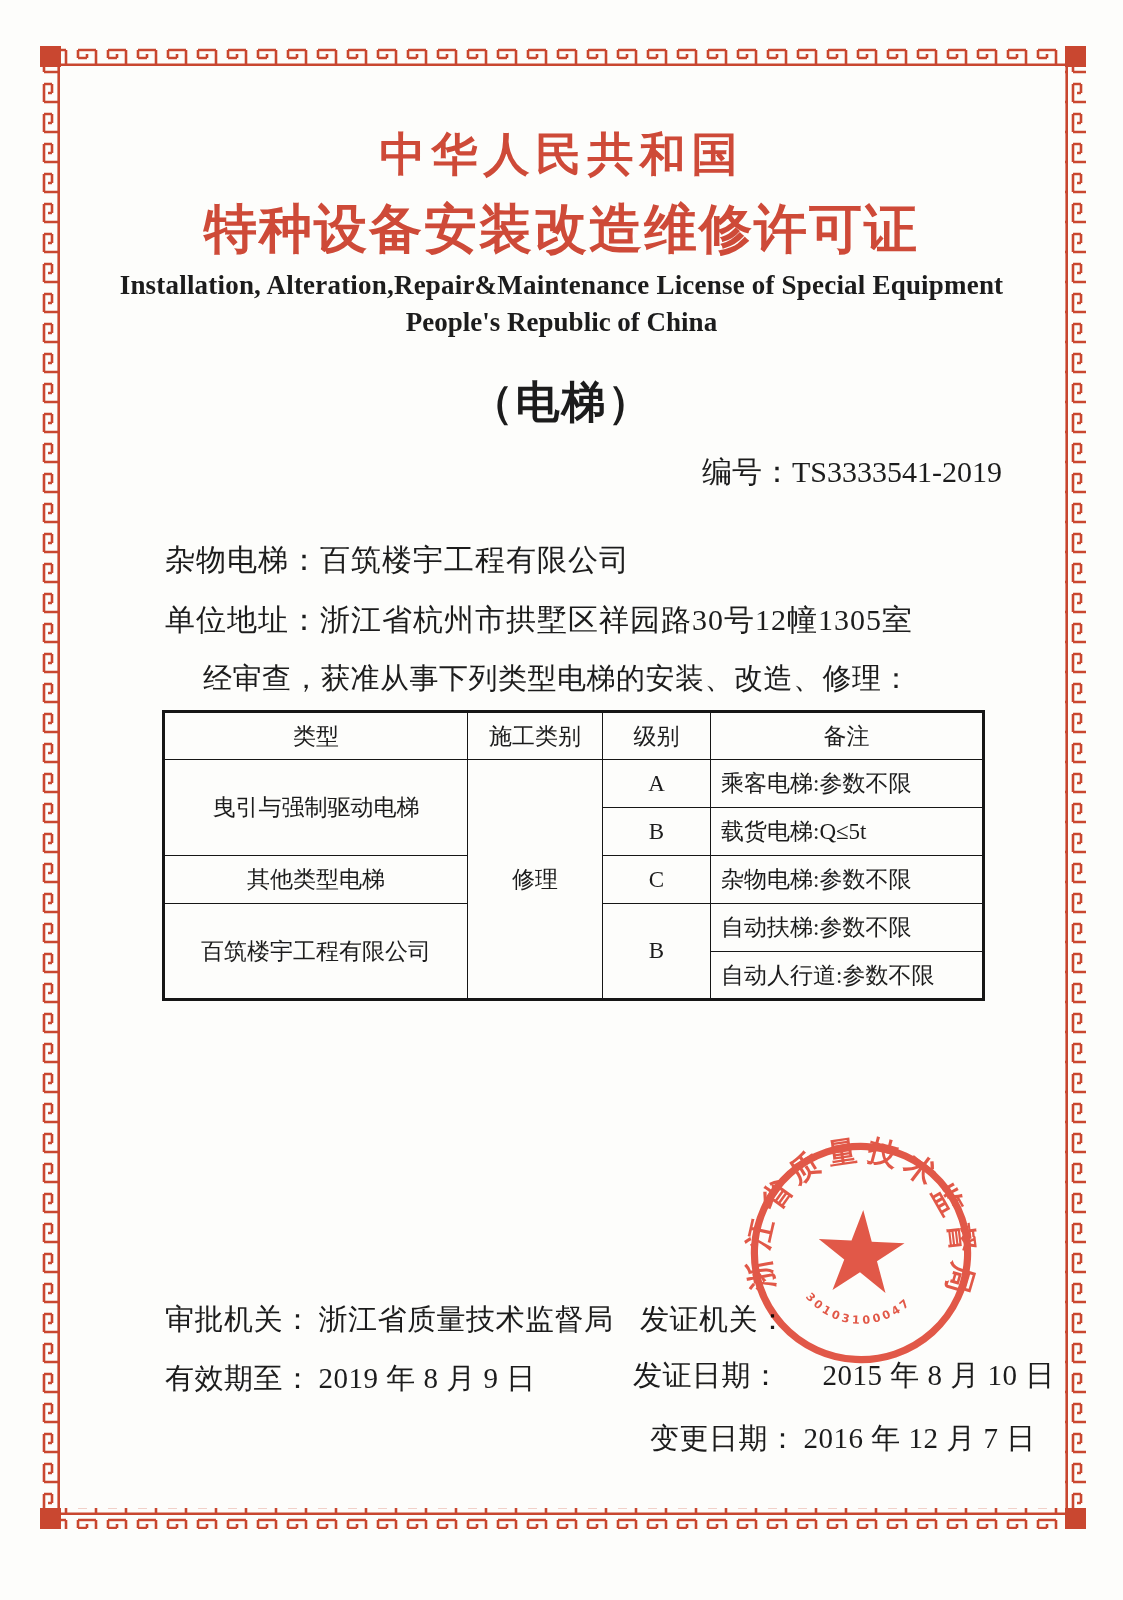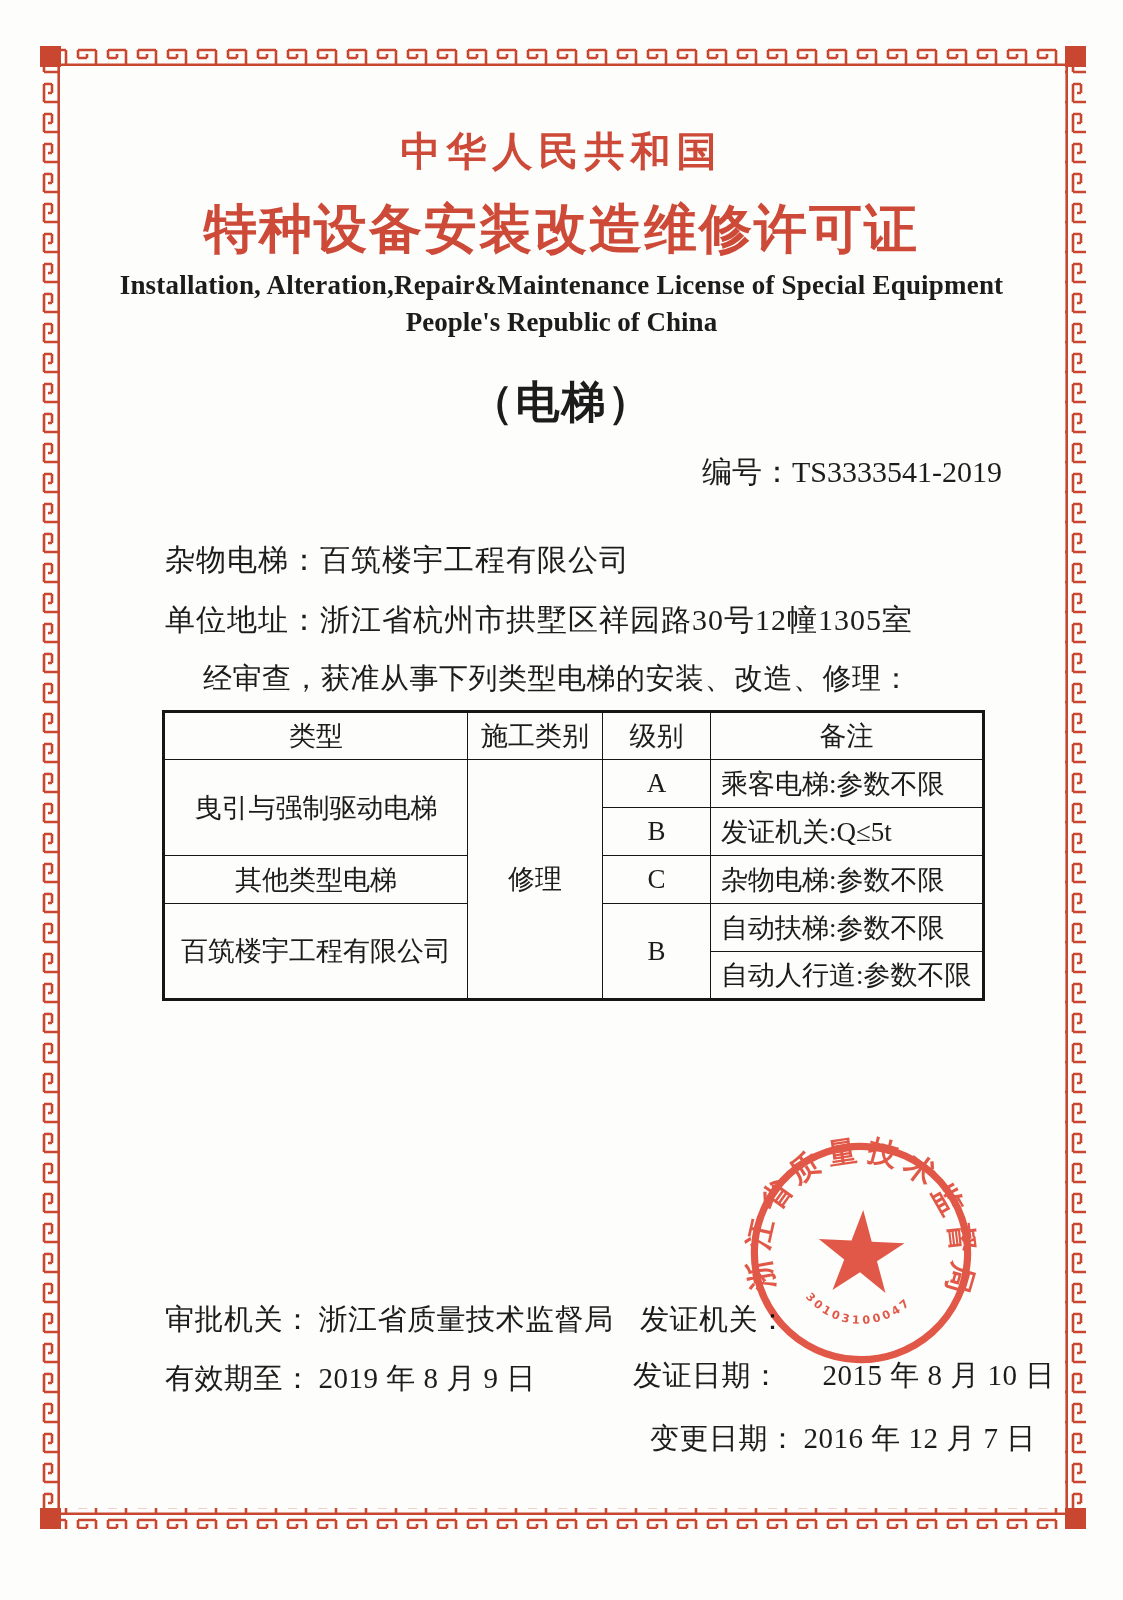--- a/index.html
+++ b/index.html
@@ -13,42 +13,42 @@
     font-family: "Liberation Serif", "DejaVu Serif", serif;
     color: #1c1c1c;
     overflow: hidden;
   }
   .frame-svg { position: absolute; left: 40px; top: 46px; }
 
   .abs { position: absolute; white-space: nowrap; }
   .centered { left: 0; width: 100%; text-align: center; }
 
   .title-cn-1 {
-    top: 124px; font-size: 40px; font-weight: bold;
+    top: 124px; font-size: 46px; font-weight: bold;
     color: #ce4a38; letter-spacing: 6px;
   }
   .title-cn-2 {
     top: 194px; font-size: 53px; font-weight: bold;
     color: #ce4a38; letter-spacing: 2px;
   }
   .title-en-1 { top: 270px; font-size: 27px; font-weight: bold; letter-spacing: 0.2px; }
   .title-en-2 { top: 307px; font-size: 27px; font-weight: bold; }
   .subtitle   { top: 373px; font-size: 44px; font-weight: 600; letter-spacing: 2px; }
 
   .license-no { left: 702px; top: 452px; font-size: 30px; }
 
   .field-row  { font-size: 30px; letter-spacing: 1px; }
   .field-name { left: 165px; top: 540px; }
   .field-addr { left: 165px; top: 600px; }
   .approval-note { left: 203px; top: 659px; font-size: 29px; letter-spacing: 0.5px; }
 
   table.permit {
     position: absolute; left: 162px; top: 710px;
     width: 820px; border-collapse: collapse;
-    font-size: 27px; table-layout: fixed;
+    font-size: 23px; table-layout: fixed;
     background: transparent;
   }
   table.permit th, table.permit td {
     border: 1.6px solid #161616;
     text-align: center; vertical-align: middle;
     font-weight: normal; padding: 0 4px;
     height: 48px; overflow: hidden;
   }
   table.permit { border: 3px solid #161616; }
   table.permit td.note-cell { text-align: left; padding-left: 10px; }
@@ -127,21 +127,21 @@
       <th>备注</th>
     </tr>
     <tr>
       <td rowspan="2">曳引与强制驱动电梯</td>
       <td rowspan="5">修理</td>
       <td>A</td>
       <td class="note-cell">乘客电梯:参数不限</td>
     </tr>
     <tr>
       <td>B</td>
-      <td class="note-cell">发证机关:Q≤5t</td>
+      <td class="note-cell">载货电梯:Q≤5t</td>
     </tr>
     <tr>
       <td>其他类型电梯</td>
       <td>C</td>
       <td class="note-cell">杂物电梯:参数不限</td>
     </tr>
     <tr>
       <td rowspan="2">百筑楼宇工程有限公司</td>
       <td rowspan="2">B</td>
       <td class="note-cell">自动扶梯:参数不限</td>

